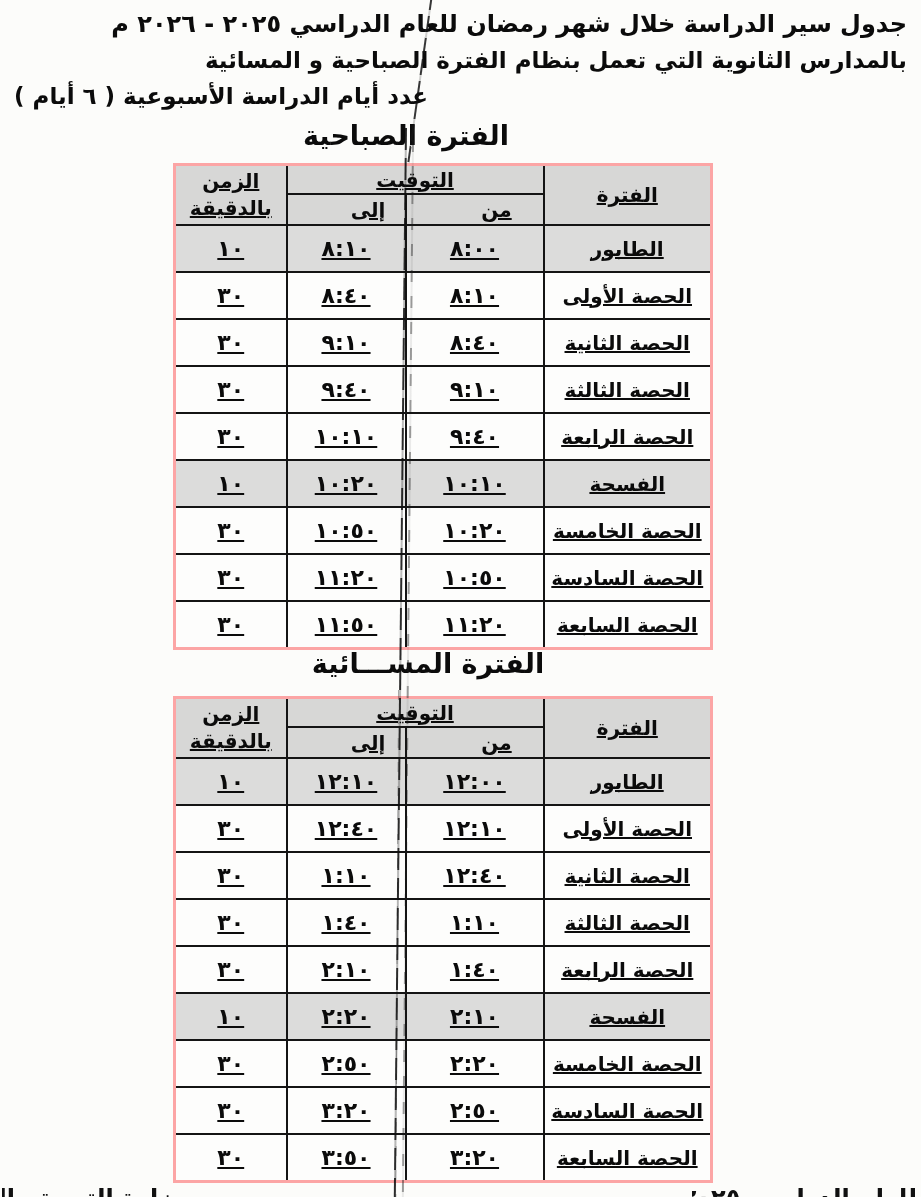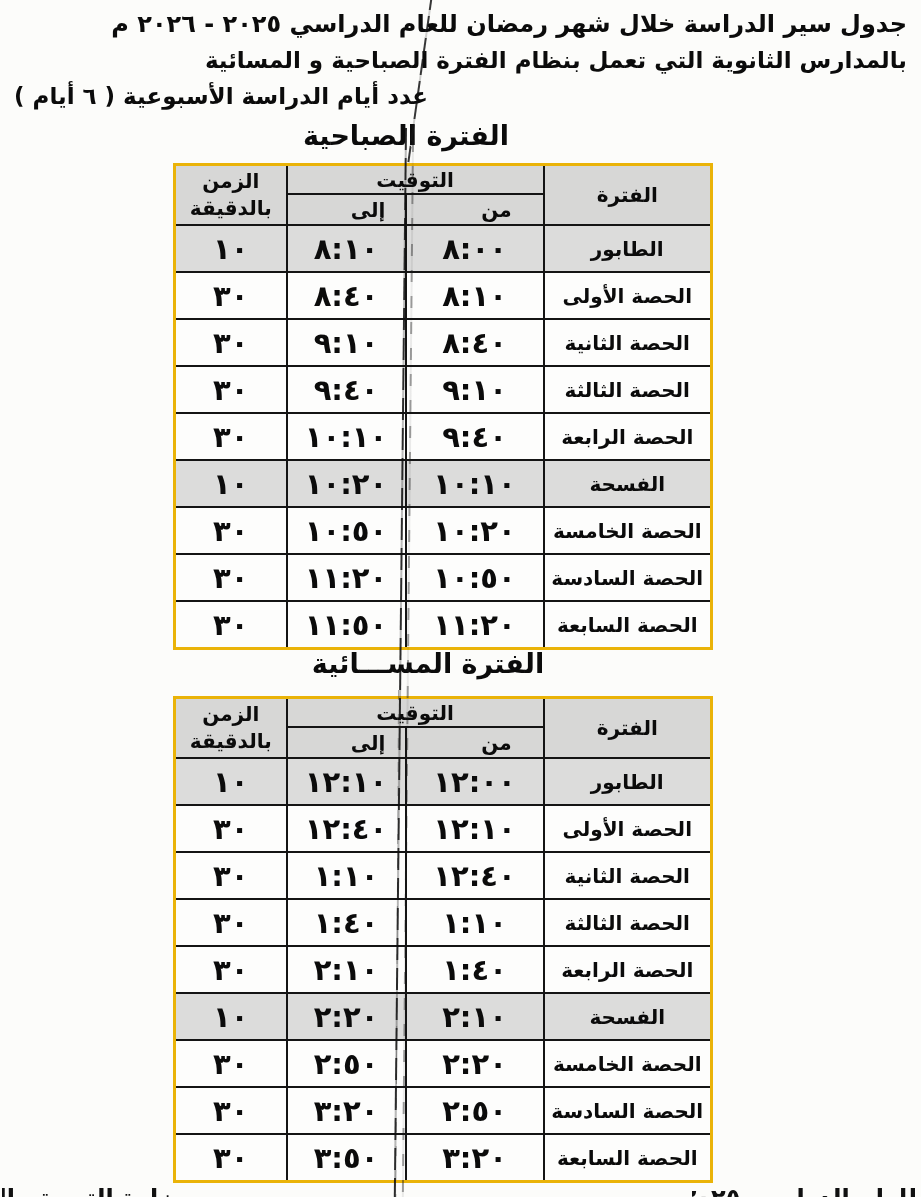--- a/index.html
+++ b/index.html
@@ -16,37 +16,38 @@
   .heading .t2{font-size:23px;line-height:36px;text-align:right;padding-left:78px;white-space:nowrap;}
   .heading .t3{font-size:23px;line-height:36px;text-align:left;white-space:nowrap;}
   
   .sec-title{position:absolute;font-size:27px;font-weight:bold;text-align:center;white-space:nowrap;}
   #sec1{top:120px;left:0;width:812px;}
   #sec2{top:648px;left:0;width:856px;}
   
   table.sched{
     position:absolute;left:173px;width:537px;
     border-collapse:collapse;table-layout:fixed;
-    border:3px solid #eab308;
+    border:3px solid #fca5a5;
     background:#fdfdfc;
+    text-decoration:underline;
   }
   #table-morning{top:163px;}
   #table-evening{top:696px;}
   table.sched th, table.sched td{
     border:2px solid #141414;
     text-align:center;vertical-align:middle;
     padding:0;overflow:hidden;
   }
   table.sched th{background:#d7d7d6;font-size:20px;font-weight:bold;}
   tr.hrow1 th{height:27px;}
   tr.hrow2 th{height:29px;padding-left:44px;}
   th.dur-head{line-height:27px;font-size:20px;}
   table.sched td{height:45px;font-weight:bold;}
   td.period{font-size:20px;margin-left:24px;}
-  td.time{direction:ltr;font-size:29px;letter-spacing:5px;}
+  td.time{direction:ltr;font-size:22px;letter-spacing:5px;}
   tr.shaded td{background:#dcdcdb;}
   
   .scanline{position:absolute;pointer-events:none;z-index:6;}
   #scan-a{left:431px;top:-6px;width:2px;height:170px;transform-origin:50% 0;transform:rotate(8deg);
     background:repeating-linear-gradient(180deg,rgba(20,20,20,.85) 0 16px,rgba(20,20,20,.2) 16px 22px);}
   #scan-b{left:405px;top:128px;width:2px;height:1075px;transform-origin:50% 0;transform:rotate(0.6deg);
     background:repeating-linear-gradient(180deg,rgba(15,15,15,.88) 0 22px,rgba(15,15,15,.28) 22px 30px);}
   #scan-c{left:412px;top:140px;width:2px;height:1063px;transform-origin:50% 0;transform:rotate(0.55deg);opacity:.55;
     background:repeating-linear-gradient(180deg,rgba(25,25,25,.8) 0 12px,rgba(25,25,25,.15) 12px 26px);}
   #scan-d{left:398px;top:690px;width:1px;height:510px;transform-origin:50% 0;transform:rotate(0.3deg);opacity:.5;

